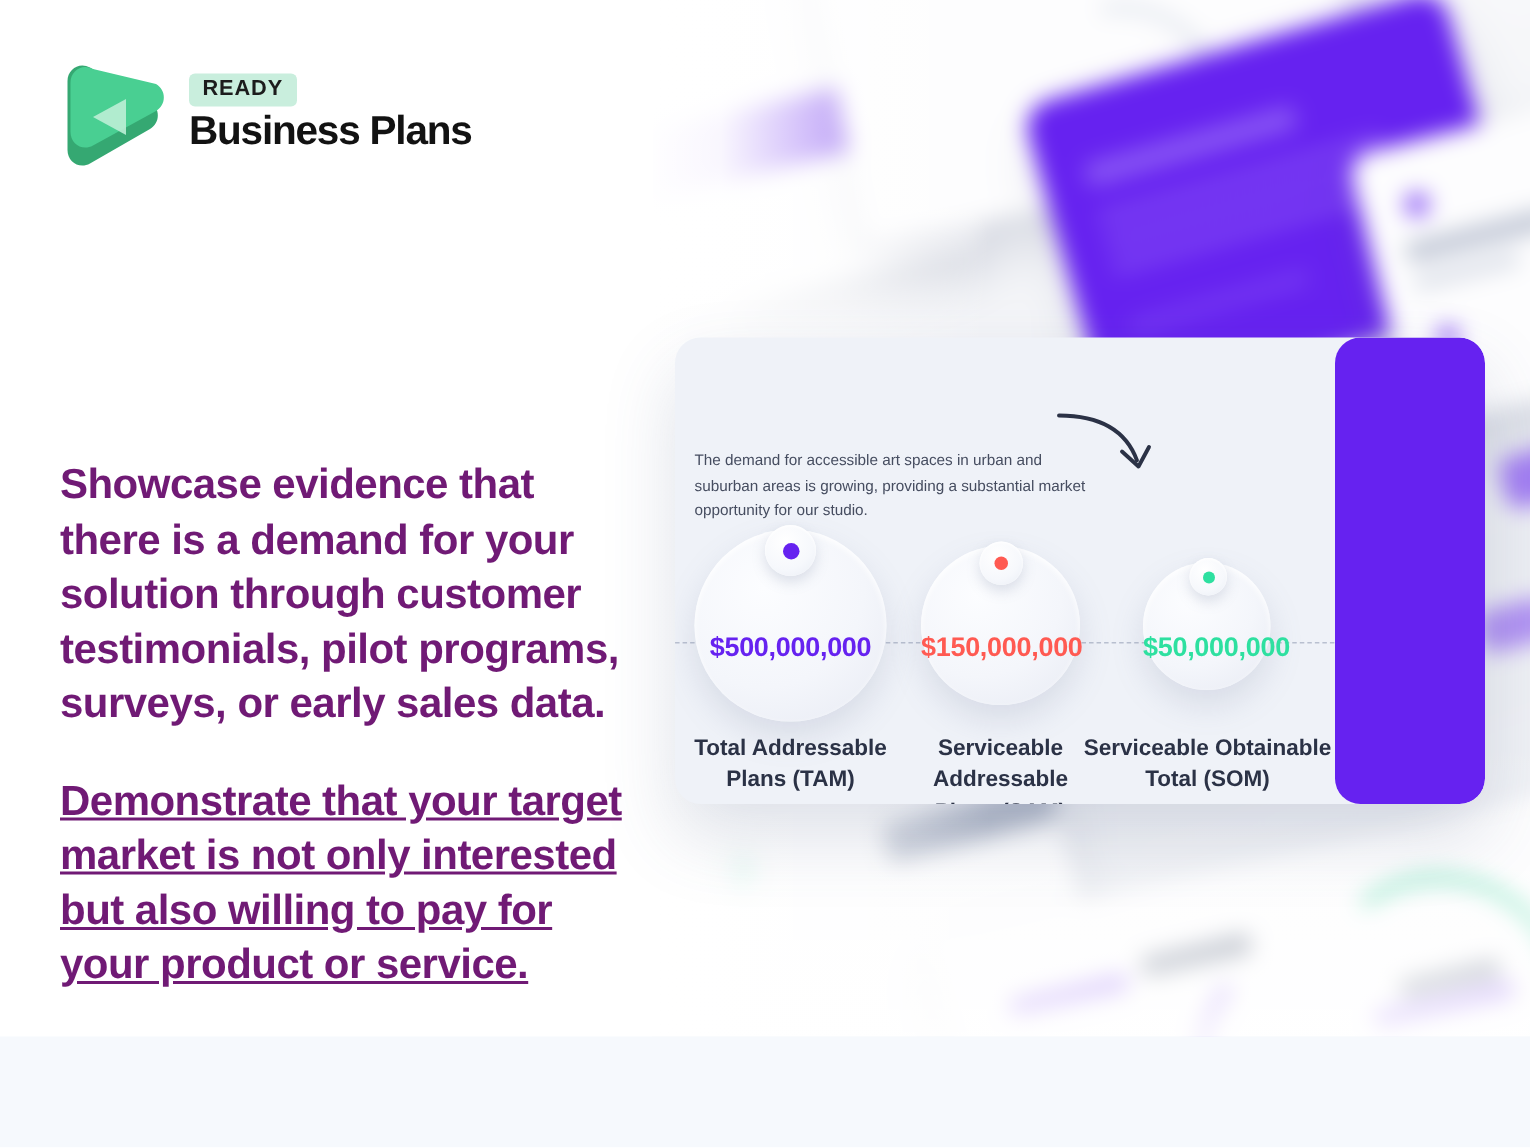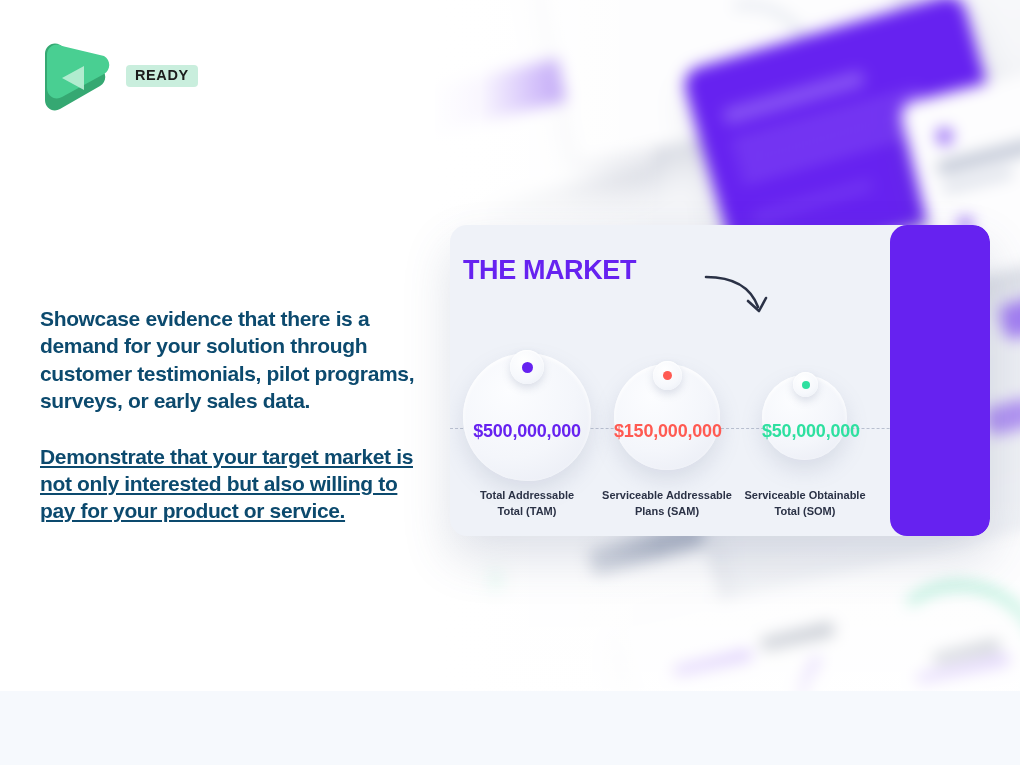--- a/index.html
+++ b/index.html
@@ -138,23 +138,23 @@
     line-height: 1.08;
     white-space: nowrap;
   }
   .body-copy {
     position: absolute;
     left: 40px; top: 305px;
     width: 380px;
   }
   .body-copy p {
     margin: 0 0 28px 0;
-    font-size: 21px;
+    font-size: 28px;
     font-weight: 700;
-    color: #0c4a6e;
+    color: #701a75;
     line-height: 1.305;
     letter-spacing: -0.35px;
   }
   .body-copy p:last-child { margin-bottom: 0; text-decoration: underline; }
 
   
   .market-card {
     position: absolute;
     left: 450px; top: 225px;
     width: 540px; height: 311px;
@@ -231,21 +231,21 @@
     position: absolute;
     text-align: center;
     font-size: 18px;
     font-weight: 800;
     letter-spacing: -0.2px;
     white-space: nowrap;
   }
   .circle-label {
     position: absolute;
     text-align: center;
-    font-size: 11px;
+    font-size: 15px;
     font-weight: 700;
     color: #2b3246;
     line-height: 1.42;
   }
 
   
   .bottom-strip {
     position: absolute;
     left: 0; bottom: 0;
     width: 1020px; height: 74px;
@@ -311,51 +311,52 @@
   <div class="left-panel"></div>
 
   <div class="logo-lockup">
     <svg class="logo-mark" viewBox="0 0 72 76">
       <path d="M5 26 C5 18 13 13 20 17 L60 40 C67 44 67 54 60 58 L20 81 C13 85 5 80 5 72 Z" fill="#35a872" transform="translate(0,-10)"></path>
       <path d="M20 6 C13 2 5 7 5 15 L5 48 C5 56 13 61 20 57 L62 34 C69 30 69 20 62 16 Z" fill="#49cf92" transform="translate(2,2)"></path>
       <path d="M22 40 L44 28 L44 52 Z" fill="#bdeed6" opacity="0.9"></path>
     </svg>
     <div class="logo-text">
       <span class="ready-badge">READY</span>
+      <span class="brand-name">Business Plans</span>
     </div>
   </div>
 
 
   <div class="body-copy">
     <p>Showcase evidence that there is a demand for your solution through customer testimonials, pilot programs, surveys, or early sales data.</p>
     <p>Demonstrate that your target market is not only interested but also willing to pay for your product or service.</p>
   </div>
 
   <div class="market-card">
 
     <div class="dash-line"></div>
 
-    <div class="card-title">THE MARKET</div>
+    <div class="card-desc">The demand for accessible art spaces in urban and suburban areas is growing, providing a substantial market opportunity for our studio.</div>
 
     <svg class="card-arrow" viewBox="0 0 70 50">
       <path d="M2 6 C26 6 46 14 54 36" stroke="#2b3246" stroke-width="2.6" fill="none" stroke-linecap="round"></path>
       <path d="M44 30 L55 40 L62 27" stroke="#2b3246" stroke-width="2.6" fill="none" stroke-linecap="round" stroke-linejoin="round"></path>
     </svg>
 
     <div class="circles">
 
       <div class="circle-unit">
         <div class="big-circle" style="left:13px; top:128px; width:128px; height:128px;"></div>
         <div class="knob" style="left:60px; top:125px; width:34px; height:34px;">
           <span class="knob-dot" style="width:11px; height:11px; background:#6622f0;"></span>
         </div>
         <div class="value-text" style="left:13px; top:196px; width:128px; color:#6622f0;">$500,000,000</div>
         <div class="circle-label" style="left:-11px; top:263px; width:176px;">
           <span>Total Addressable</span><br>
-          <span>Total (TAM)</span>
+          <span>Plans (TAM)</span>
         </div>
       </div>
 
       <div class="circle-unit">
         <div class="big-circle" style="left:164px; top:139px; width:106px; height:106px;"></div>
         <div class="knob" style="left:203px; top:136px; width:29px; height:29px;">
           <span class="knob-dot" style="width:9.5px; height:9.5px; background:#ff5a52;"></span>
         </div>
         <div class="value-text" style="left:164px; top:196px; width:106px; color:#ff5a52;">$150,000,000</div>
         <div class="circle-label" style="left:129px; top:263px; width:176px;">

